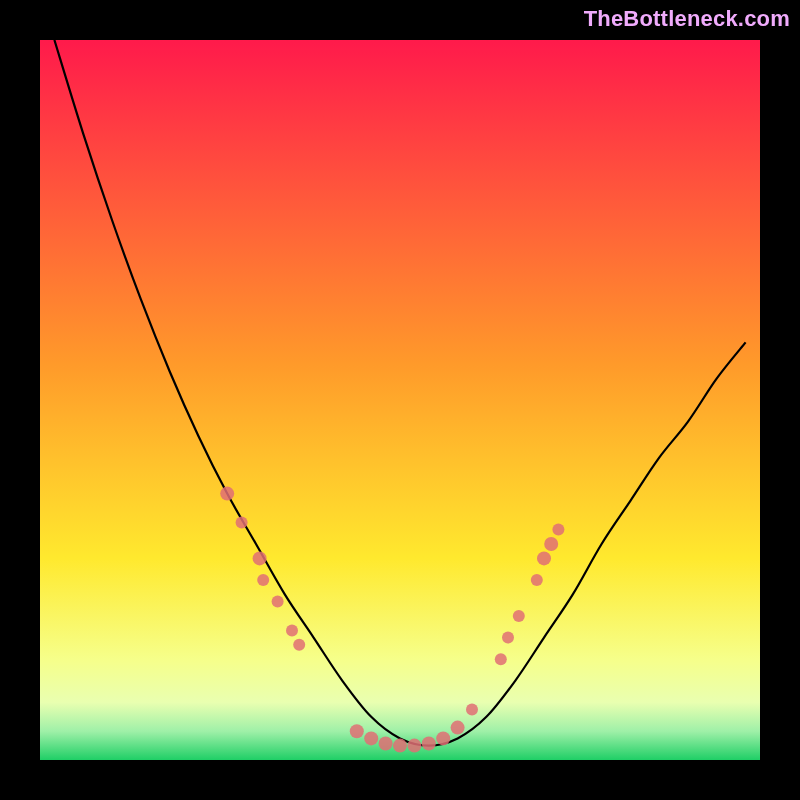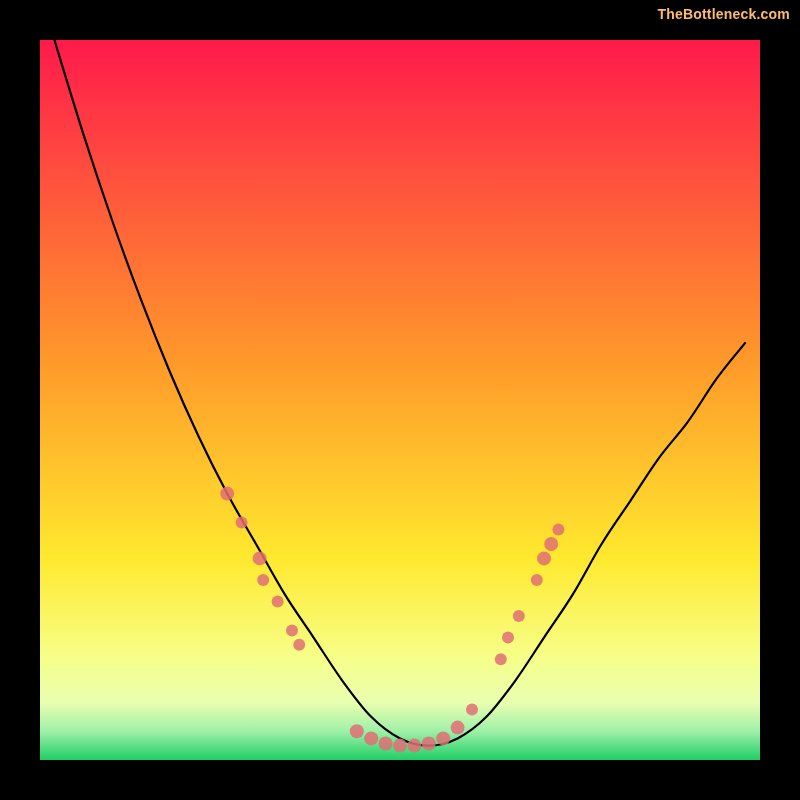--- a/index.html
+++ b/index.html
@@ -23,23 +23,23 @@
     left: 40px;
     top: 40px;
     width: 720px;
     height: 720px;
   }
   .watermark {
     position: absolute;
     top: 6px;
     right: 10px;
     font-family: Arial, Helvetica, sans-serif;
-    font-size: 14px;
+    font-size: 22px;
     font-weight: 600;
-    color: #fdba74;
+    color: #f0abfc;
     letter-spacing: 0.2px;
   }
   svg {
     display: block;
   }
 </style>
 </head>
 <body>
 
 <div class="frame">

